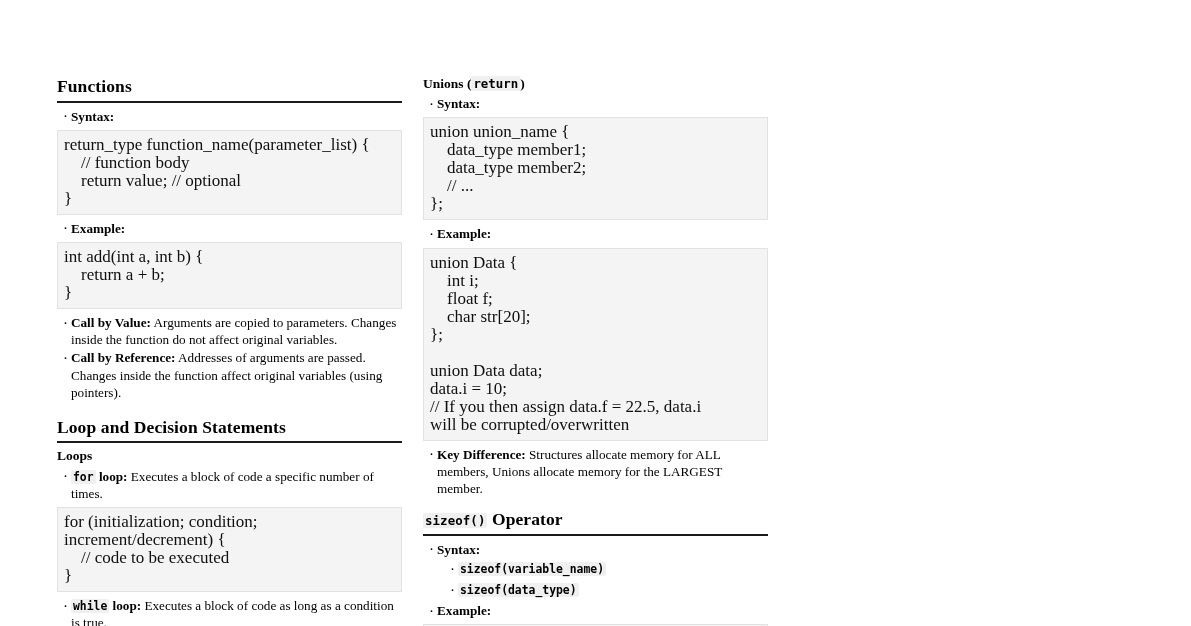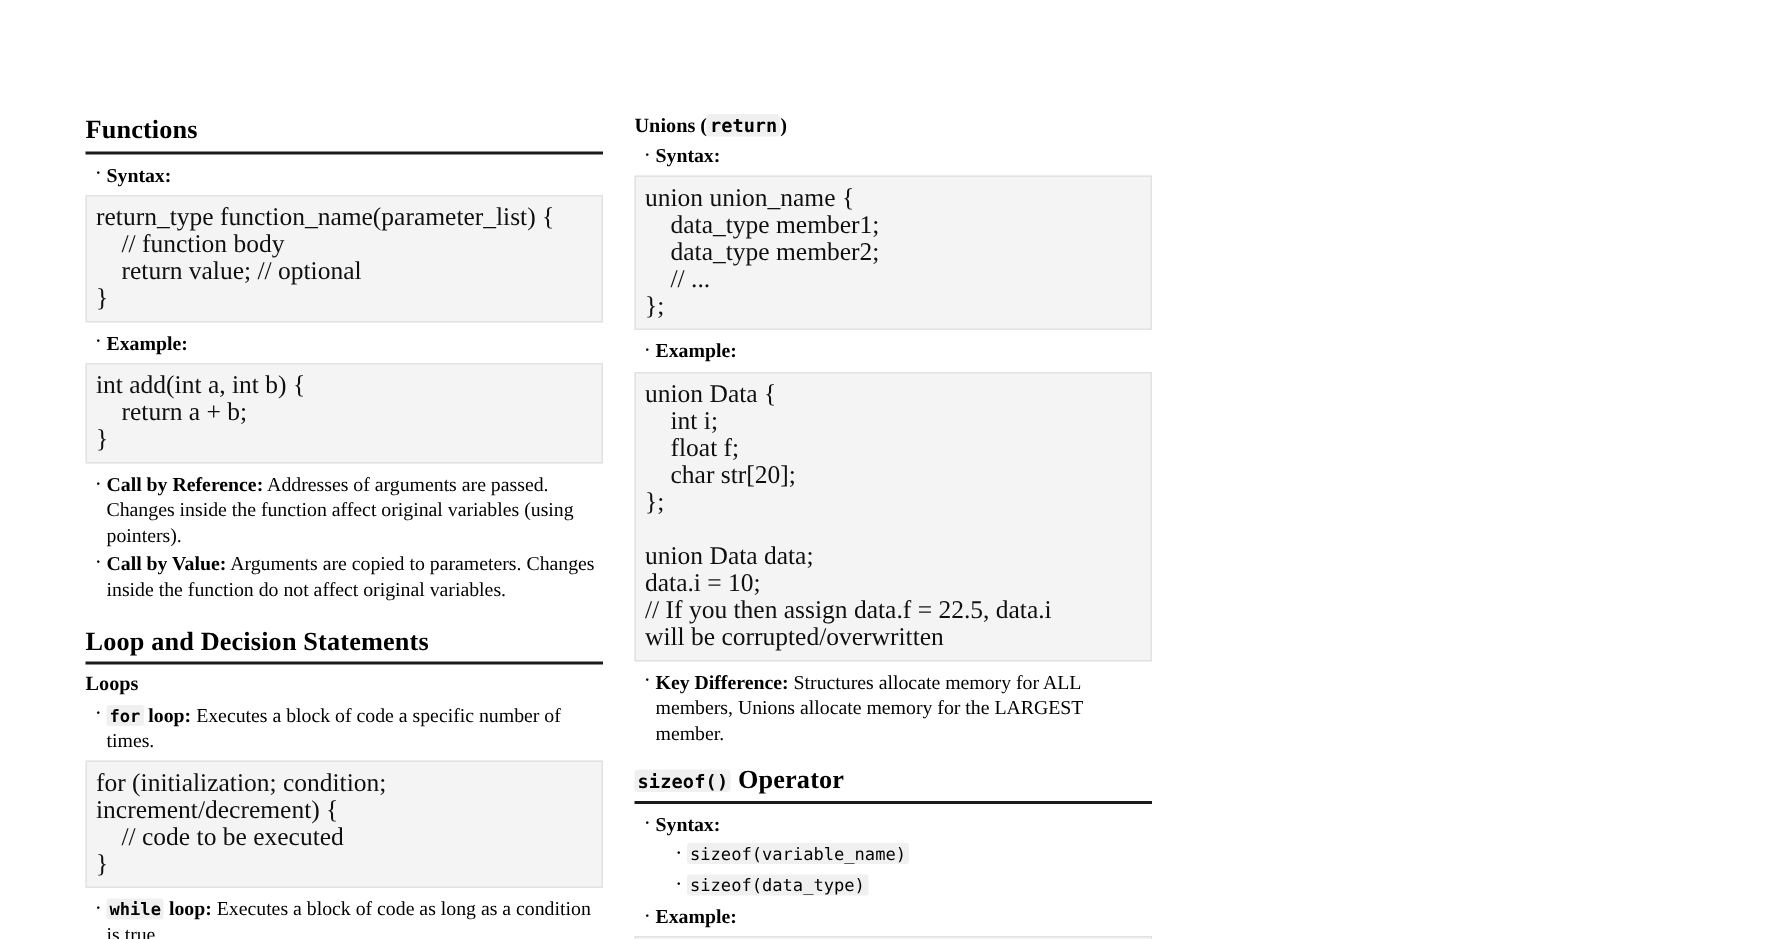--- a/index.html
+++ b/index.html
@@ -97,21 +97,21 @@
   
   code.inl {
     font-family: "DejaVu Sans Mono", "Liberation Mono", monospace;
     font-size: 11.4px;
     background: #f0f0f0;
     padding: 0px 2px;
     border-radius: 2px;
     font-weight: bold;
     white-space: pre;
   }
-  code.inl.norm { font-weight: normal; }
+  code.inl.norm { font-weight: bold; }
   h3.sec-h3 code.inl,
   h2.sec-h2 code.inl {
     font-size: 12.4px;
     font-weight: bold;
   }
 
   pre.cb {
     font-family: Liberation Serif, serif;
     font-size: 17px;
     line-height: 1.06;
@@ -148,22 +148,22 @@
 
       <ul class="bl">
         <li><span class="lbl">Example:</span></li>
       </ul>
 
       <pre class="cb">int add(int a, int b) {
     return a + b;
 }</pre>
 
       <ul class="bl">
+        <li><span class="lbl">Call by Value:</span><span> Arguments are copied to parameters. Changes inside the function do not affect original variables.</span></li>
         <li><span class="lbl">Call by Reference:</span><span> Addresses of arguments are passed. Changes inside the function affect original variables (using pointers).</span></li>
-        <li><span class="lbl">Call by Value:</span><span> Arguments are copied to parameters. Changes inside the function do not affect original variables.</span></li>
       </ul>
 
       <div class="gap-lg"></div>
 
       <h2 class="sec-h2">Loop and Decision Statements</h2>
 
       <h3 class="sec-h3">Loops</h3>
 
       <ul class="bl">
         <li><code class="inl">for</code><span class="lbl"> loop:</span><span> Executes a block of code a specific number of times.</span></li>

